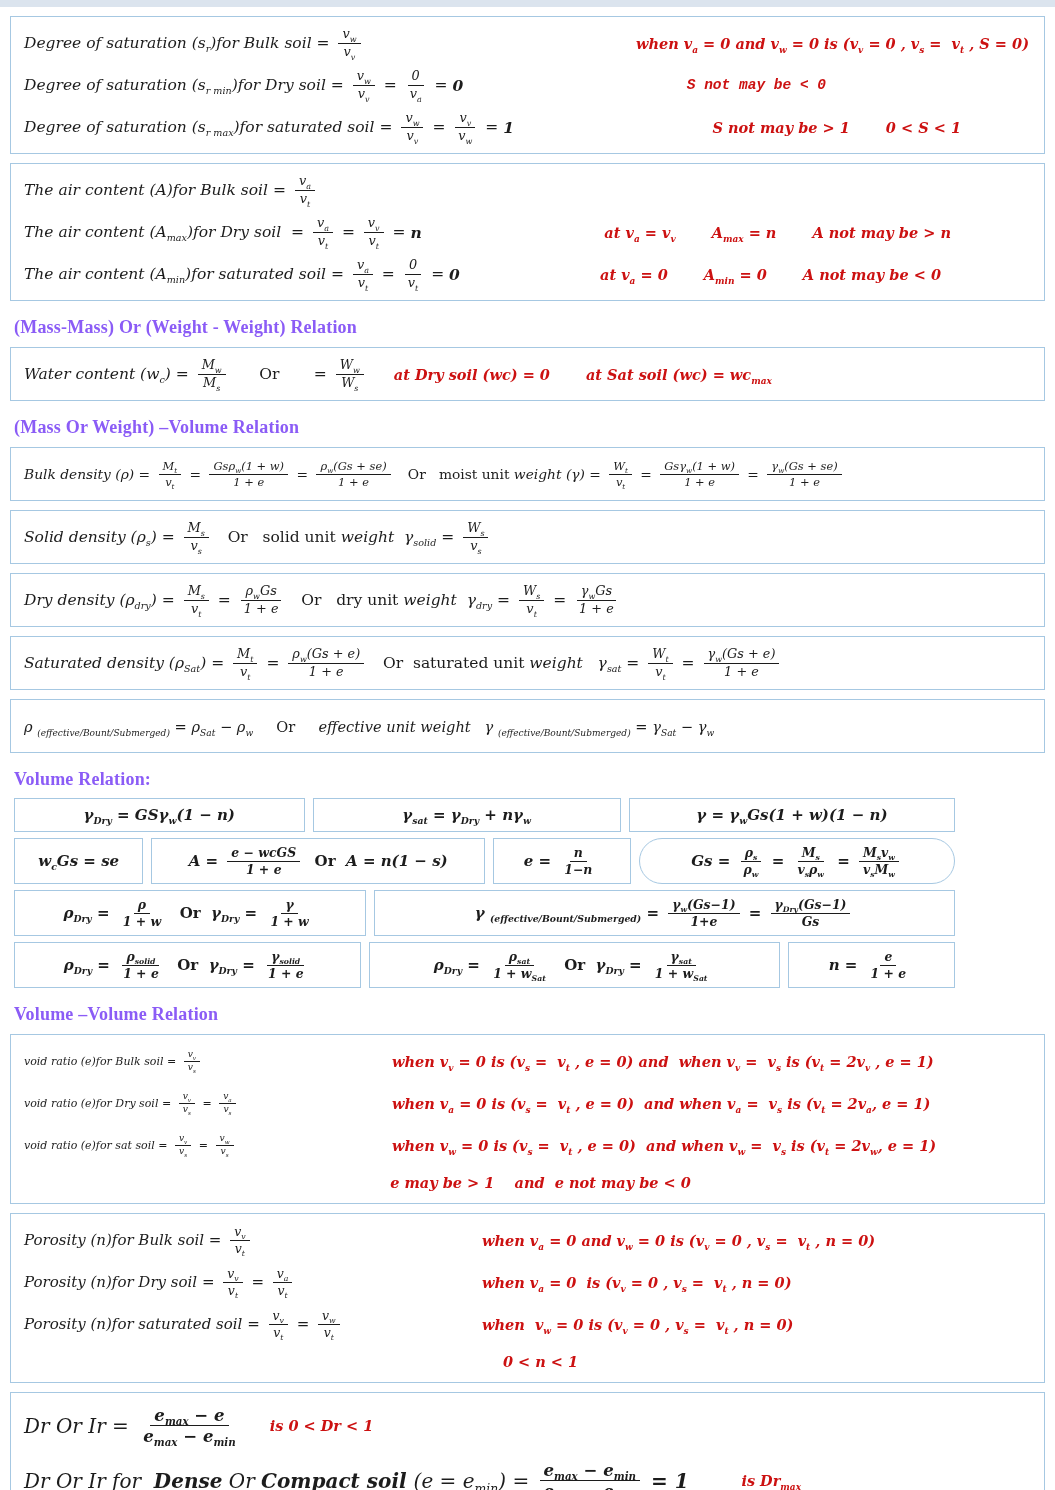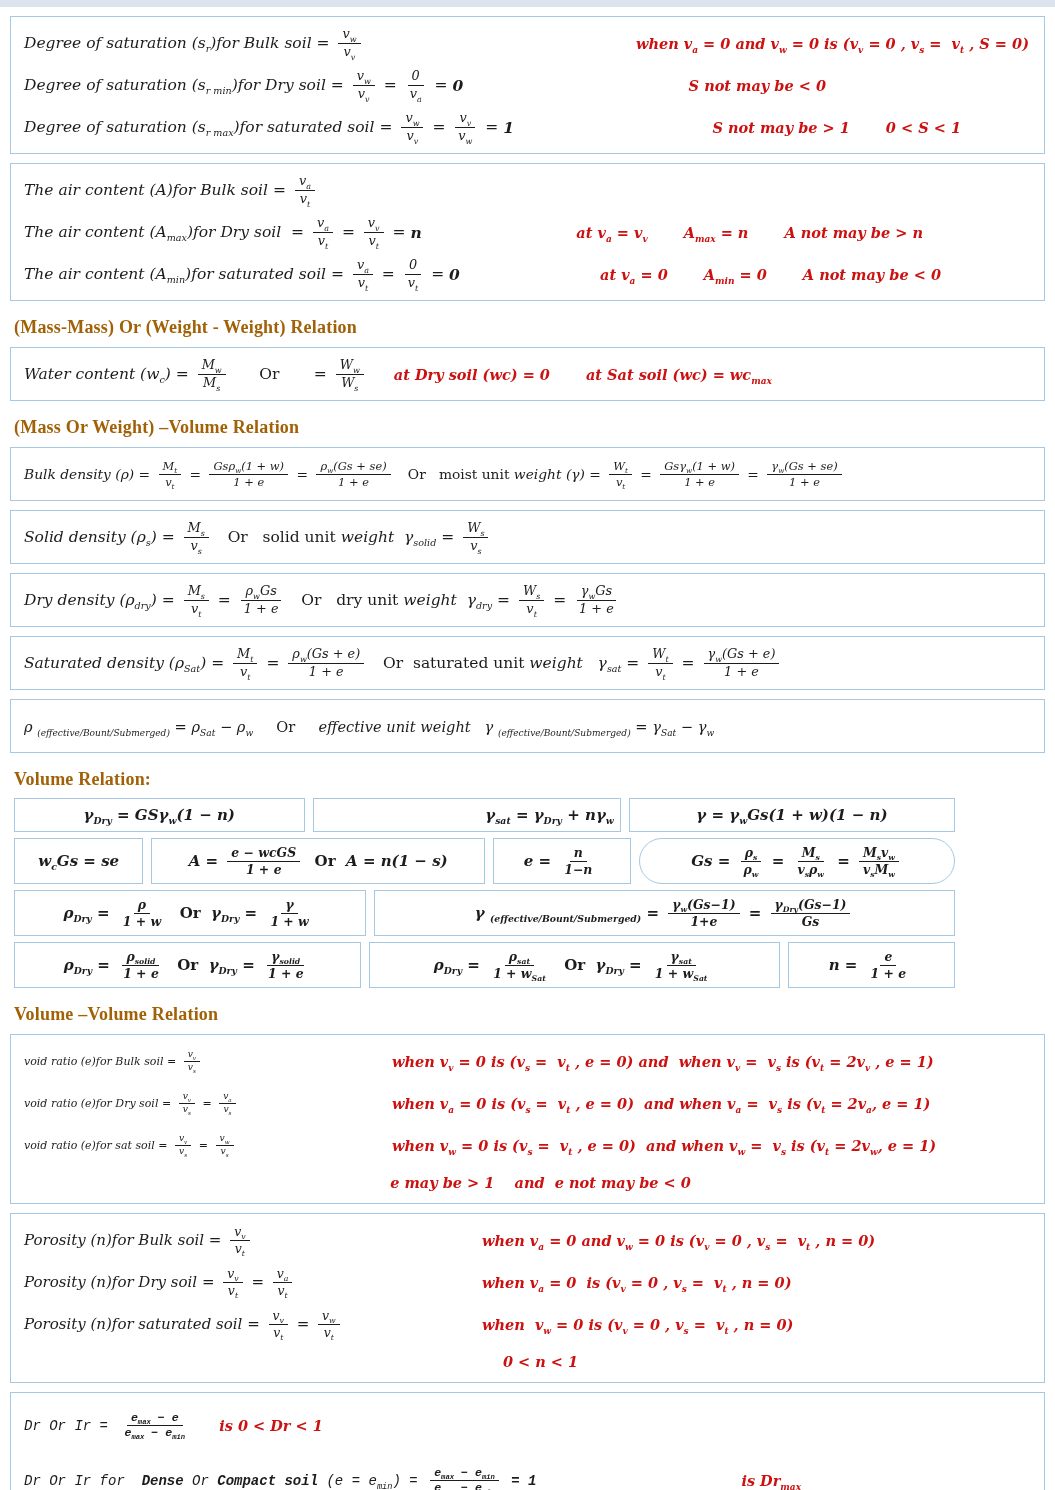--- a/index.html
+++ b/index.html
@@ -16,21 +16,21 @@
     width:1055px;
     overflow-x:hidden;
   }
   .strip{height:7px;background:#dbe4ee;}
   #doc{width:1055px;}
 
   .h{
     font-family:"Liberation Serif","DejaVu Serif",serif;
     font-weight:bold;
     font-size:18px;
-    color:#a16207;
+    color:#8b5cf6;
     margin:16px 12px 0 14px;
     letter-spacing:.2px;
   }
 
   .box{
     border:1.6px solid var(--bd);
     background:#fff;
     margin:9px 10px 0 10px;
     padding:5px 13px;
   }
@@ -47,21 +47,21 @@
     font-style:italic;
     font-size:15.5px;
     white-space:pre;
     color:var(--ink);
   }
   .dense .math{font-size:13.8px;}
   .effbox .math{font-size:14.6px;}
   .voidbox .math{min-width:342px;font-size:11px;}
   .porbox .math{min-width:432px;font-size:15px;}
   .drbox .row{min-height:55px;}
-  .drbox .math{font-size:14px;font-family:Liberation Mono, monospace;}
+  .drbox .math{font-size:20px;}
   .drbox .frac{font-weight:bold;}
 
   .red{
     display:inline-flex;
     align-items:center;
     gap:36px;
     font-style:italic;
     font-weight:bold;
     font-size:14.5px;
     color:var(--red);
@@ -105,34 +105,34 @@
 
 <div class="strip"></div>
 <div id="doc">
     <div class="box ">
       <div class="row push">
         <span class="math"><span>Degree of saturation (s<sub>r</sub>)for Bulk soil = </span><span class="frac"><span class="fn"><span>v<sub>w</sub></span></span><span class="fd"><span>v<sub>v</sub></span></span></span></span>
         <span class="red" style="margin-right: 2px;"><span><span>when v<sub>a</sub> = 0 and v<sub>w</sub> = 0 is (v<sub>v</sub> = 0 , v<sub>s</sub> =  v<sub>t</sub> , S = 0)</span></span></span>
       </div>
       <div class="row push">
         <span class="math"><span>Degree of saturation (s<sub>r min</sub>)for Dry soil = </span><span class="frac"><span class="fn"><span>v<sub>w</sub></span></span><span class="fd"><span>v<sub>v</sub></span></span></span><span> = </span><span class="frac"><span class="fn"><span>0</span></span><span class="fd"><span>v<sub>a</sub></span></span></span><span> = </span><span class="b">0</span></span>
-        <span class="red" style="margin-right: 205px;"><span><span>S not may be &lt; 0</span></span></span>
+        <span class="red" style="margin-right: 205px; font-family: Liberation Mono, monospace;"><span><span>S not may be &lt; 0</span></span></span>
       </div>
       <div class="row push">
         <span class="math"><span>Degree of saturation (s<sub>r max</sub>)for saturated soil = </span><span class="frac"><span class="fn"><span>v<sub>w</sub></span></span><span class="fd"><span>v<sub>v</sub></span></span></span><span> = </span><span class="frac"><span class="fn"><span>v<sub>v</sub></span></span><span class="fd"><span>v<sub>w</sub></span></span></span><span> = </span><span class="b">1</span></span>
         <span class="red" style="margin-right: 70px;"><span><span>S not may be &gt; 1</span></span><span><span>0 &lt; S &lt; 1</span></span></span>
       </div>
     </div>
     <div class="box ">
       <div class="row">
         <span class="math"><span>The air content (A)for Bulk soil = </span><span class="frac"><span class="fn"><span>v<sub>a</sub></span></span><span class="fd"><span>v<sub>t</sub></span></span></span></span>
       </div>
       <div class="row push">
         <span class="math"><span>The air content (A<sub>max</sub>)for Dry soil  = </span><span class="frac"><span class="fn"><span>v<sub>a</sub></span></span><span class="fd"><span>v<sub>t</sub></span></span></span><span> = </span><span class="frac"><span class="fn"><span>v<sub>v</sub></span></span><span class="fd"><span>v<sub>t</sub></span></span></span><span> = </span><span class="b">n</span></span>
-        <span class="red" style="margin-right: 108px;"><span><span>at v<sub>a</sub> = v<sub>v</sub></span></span><span><span>A<sub>max</sub> = n</span></span><span><span>A not may be &gt; n</span></span></span>
+        <span class="red" style="margin-right: 80px;"><span><span>at v<sub>a</sub> = v<sub>v</sub></span></span><span><span>A<sub>max</sub> = n</span></span><span><span>A not may be &gt; n</span></span></span>
       </div>
       <div class="row push">
         <span class="math"><span>The air content (A<sub>min</sub>)for saturated soil = </span><span class="frac"><span class="fn"><span>v<sub>a</sub></span></span><span class="fd"><span>v<sub>t</sub></span></span></span><span> = </span><span class="frac"><span class="fn"><span>0</span></span><span class="fd"><span>v<sub>t</sub></span></span></span><span> = </span><span class="b">0</span></span>
         <span class="red" style="margin-right: 90px; justify-content: center;"><span><span>at v<sub>a</sub> = 0</span></span><span><span>A<sub>min</sub> = 0</span></span><span><span>A not may be &lt; 0</span></span></span>
       </div>
     </div>
     <div class="h">(Mass-Mass) Or (Weight - Weight) Relation</div>
     <div class="box ">
       <div class="row">
         <span class="math"><span>Water content (w<sub>c</sub>) = </span><span class="frac"><span class="fn"><span>M<sub>w</sub></span></span><span class="fd"><span>M<sub>s</sub></span></span></span><span class="r">      Or      </span><span> = </span><span class="frac"><span class="fn"><span>W<sub>w</sub></span></span><span class="fd"><span>W<sub>s</sub></span></span></span></span>
@@ -164,21 +164,21 @@
       <div class="row">
         <span class="math"><span>ρ <sub>(effective/Bount/Submerged)</sub> = ρ<sub>Sat</sub> − ρ<sub>w</sub></span><span class="r">     Or     </span><span>effective unit weight   γ <sub>(effective/Bount/Submerged)</sub> = γ<sub>Sat</sub> − γ<sub>w</sub></span></span>
       </div>
     </div>
     <div class="h">Volume Relation:</div>
     <div class="dtable">
       <div class="trow">
         <div class="cell" style="flex: 31 1 0px;">
           <span class="math"><span>γ<sub>Dry</sub> = GSγ<sub>w</sub>(1 − n)</span></span>
         </div>
-        <div class="cell" style="flex: 33 1 0px; justify-content: flex-end;">
+        <div class="cell" style="flex: 33 1 0px;">
           <span class="math"><span>γ<sub>sat</sub> = γ<sub>Dry</sub> + nγ<sub>w</sub></span></span>
         </div>
         <div class="cell" style="flex: 35 1 0px;">
           <span class="math"><span>γ = γ<sub>w</sub>Gs(1 + w)(1 − n)</span></span>
         </div>
       </div>
       <div class="trow">
         <div class="cell" style="flex: 13 1 0px;">
           <span class="math"><span>w<sub>c</sub>Gs = se</span></span>
         </div>

